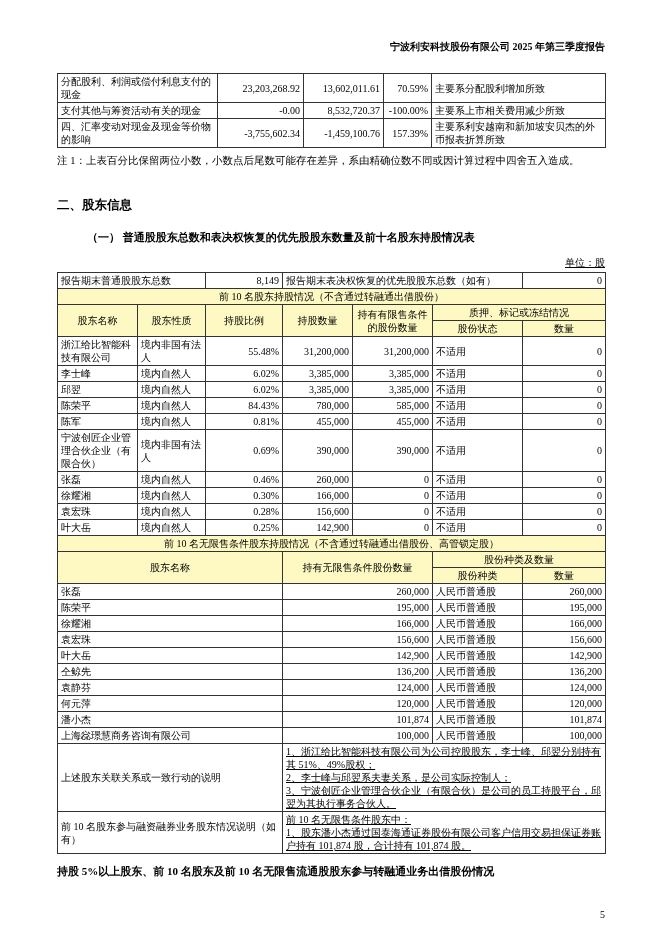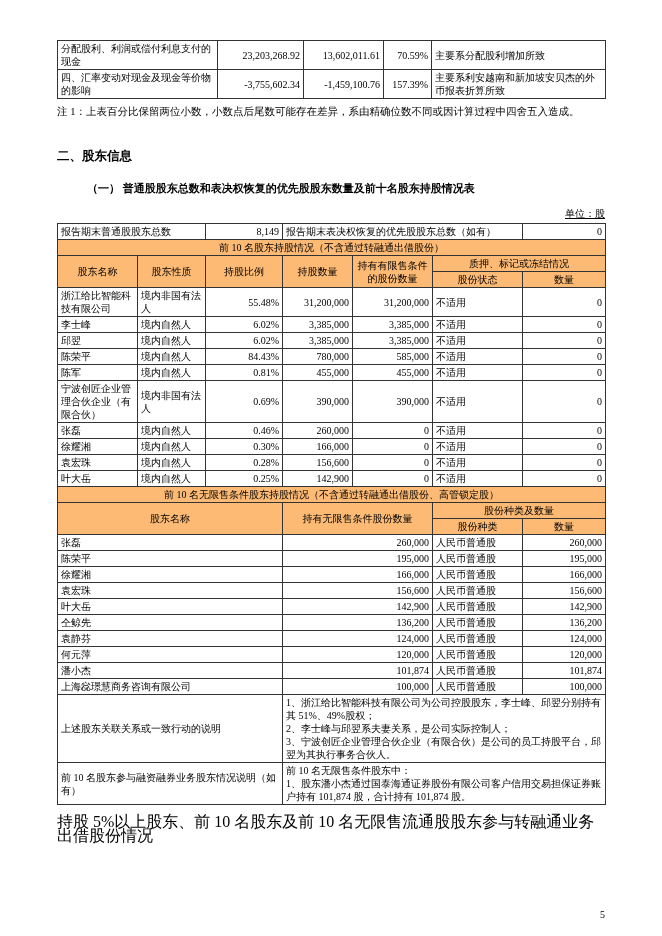--- a/index.html
+++ b/index.html
@@ -32,22 +32,22 @@
     border:1px solid #333;
     font-size:10px;
     line-height:13px;
     padding:1px 3px;
     vertical-align:middle;
     word-wrap:break-word;
     overflow-wrap:break-word;
   }
   .left   { text-align:left; }
   .num    { text-align:right; }
-  tr.hdr td { background:#fdba74; text-align:center; }
-  .pre { white-space:pre-wrap; }
+  tr.hdr td { background:#fef9c3; text-align:center; }
+  .pre { white-space:pre-wrap;text-decoration:underline; }
   .note {
     font-size:10.5px;
     line-height:15px;
     margin-top:5px;
     text-align:left;
   }
   .sec {
     font-size:12.5px;
     font-weight:bold;
     margin-top:30px;
@@ -63,52 +63,61 @@
   .unit {
     width:548px;
     text-align:right;
     font-size:10px;
     margin-top:13px;
     margin-bottom:3px;
     line-height:12px;
     text-decoration:underline;
   }
   .footer-text {
-    font-size:16px;
+    font-size:11px;
     line-height:14px;
     margin-top:10px;
+    font-weight:bold;
   }
   .page-num {
     position:absolute;
     right:57px;
     bottom:16px;
     font-size:10px;
   }
 </style>
 </head>
 <body>
 
 <div class="page">
 
+  <div class="doc-header">宁波利安科技股份有限公司 2025 年第三季度报告</div>
 
   <table class="tbl">
     <colgroup>
       <col style="width:160px">
         <col style="width:86px">
         <col style="width:80px">
         <col style="width:48px">
         <col style="width:174px">
     </colgroup>
     <tbody>
       <tr>
           <td class="left">分配股利、利润或偿付利息支付的现金</td>
           <td class="num">23,203,268.92</td>
           <td class="num">13,602,011.61</td>
           <td class="num">70.59%</td>
           <td class="left">主要系分配股利增加所致</td>
+        </tr>
+        <tr>
+          <td class="left">支付其他与筹资活动有关的现金</td>
+          <td class="num">-0.00</td>
+          <td class="num">8,532,720.37</td>
+          <td class="num">-100.00%</td>
+          <td class="left">主要系上市相关费用减少所致</td>
         </tr>
         <tr>
           <td class="left">四、汇率变动对现金及现金等价物的影响</td>
           <td class="num">-3,755,602.34</td>
           <td class="num">-1,459,100.76</td>
           <td class="num">157.39%</td>
           <td class="left">主要系利安越南和新加坡安贝杰的外币报表折算所致</td>
         </tr>
     </tbody>
   </table>

